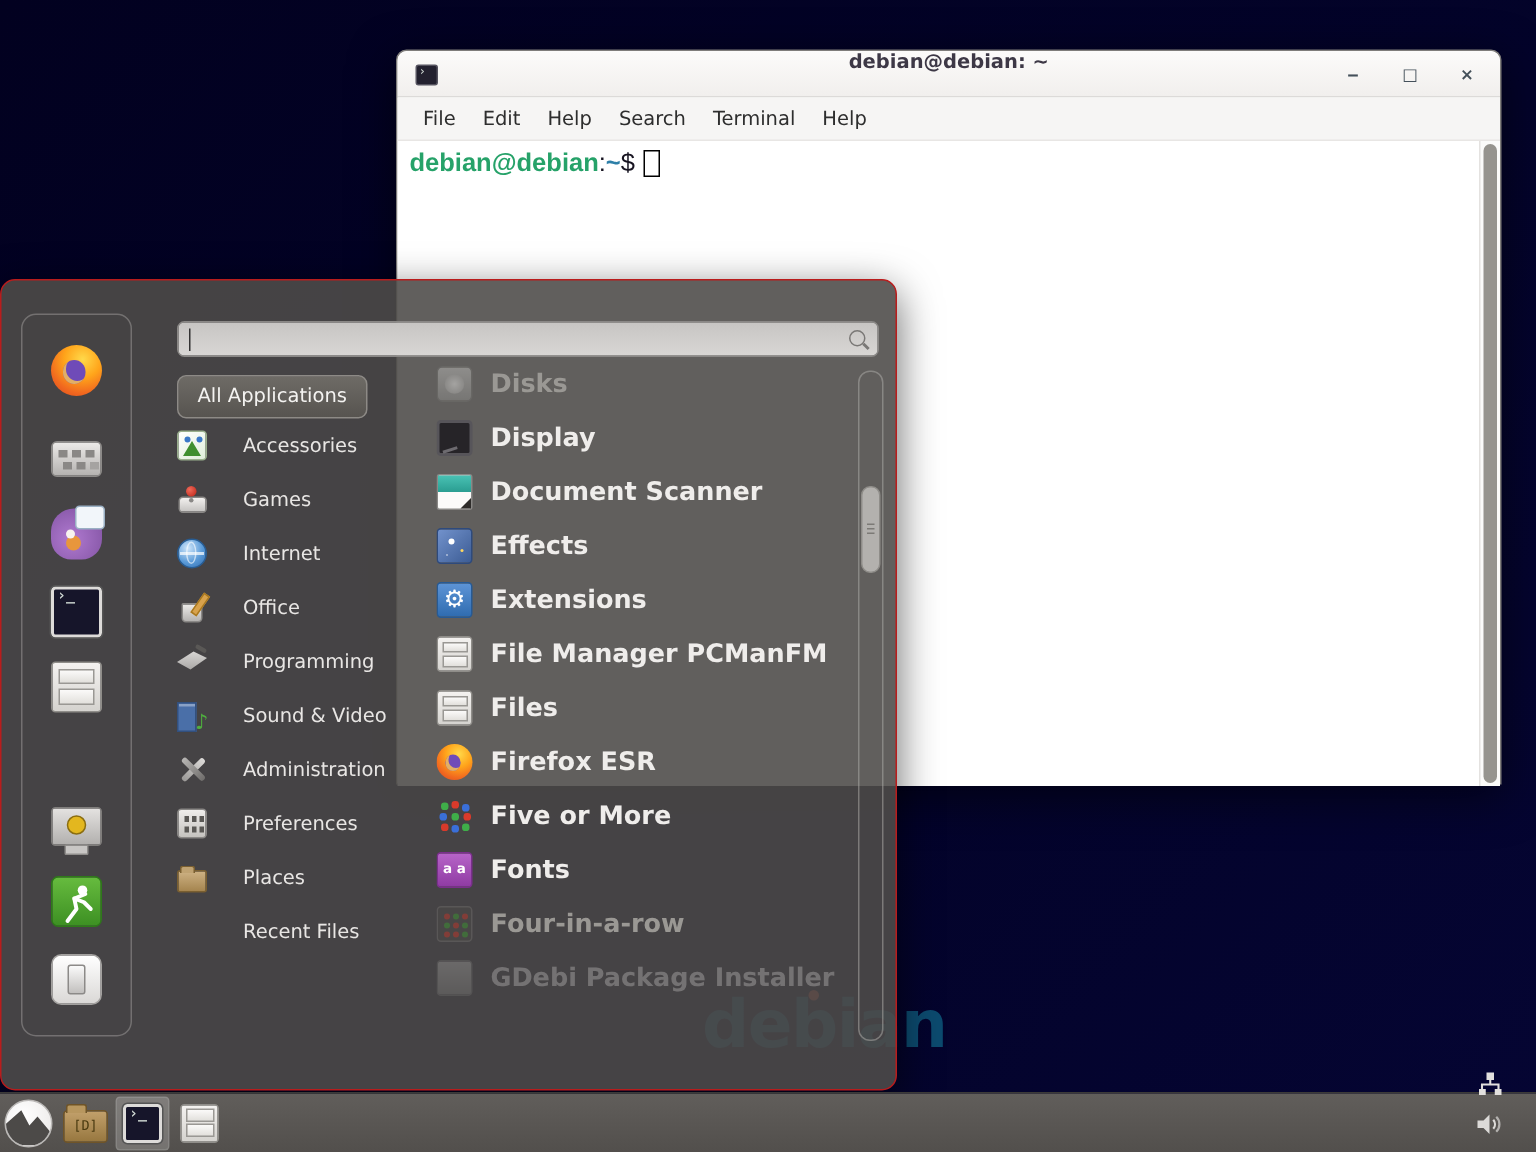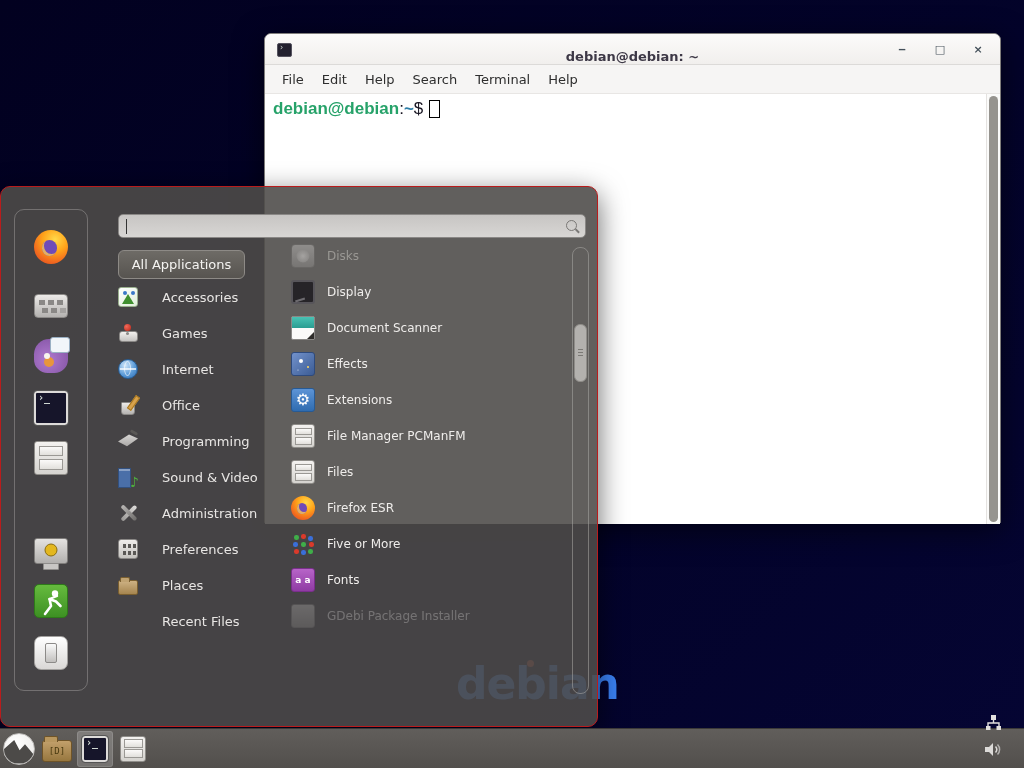--- a/index.html
+++ b/index.html
@@ -3,33 +3,33 @@
 <meta charset="utf-8">
 <style>
   html,body{margin:0;padding:0;}
   body{
     width:1024px;height:768px;position:relative;overflow:hidden;
     font-family:"DejaVu Sans","Liberation Sans",sans-serif;
     background:linear-gradient(135deg,#020120 0%,#03032a 60%,#050533 100%);
   }
   
   .watermark{
-    position:absolute;left:456px;top:658px;z-index:1;
-    font-size:44px;font-weight:bold;letter-spacing:-1px;color:#3b82f6;
+    position:absolute;left:468px;top:658px;z-index:1;
+    font-size:44px;font-weight:bold;letter-spacing:-1px;color:#0c4a6e;
   }
   .watermark .idot{position:absolute;left:71px;top:2px;width:7px;height:7px;border-radius:50%;background:#b5413a;}
 
   
   .terminal{
     position:absolute;left:264px;top:33px;width:737px;height:490px;z-index:5;
     background:#ffffff;border:1px solid #7f7d7b;border-radius:7px 7px 0 0;
     box-shadow:0 8px 30px rgba(0,0,0,.55);box-sizing:border-box;
   }
   .titlebar{
-    height:30px;display:flex;align-items:flex-end;position:relative;
+    height:30px;display:flex;align-items:flex-start;position:relative;
     background:linear-gradient(#fcfbfa,#f1efed);border-bottom:1px solid #dcdad8;
     border-radius:7px 7px 0 0;
   }
   .titlebar .win-icon{
     position:absolute;left:12px;top:9px;width:13px;height:12px;background:#23212f;
     border-radius:2px;border:1px solid #55535f;
   }
   .titlebar .win-icon::after{content:"›";color:#cfd8d3;font-size:8px;position:absolute;left:2px;top:-1px;}
   .title-text{flex:1;text-align:center;font-weight:bold;font-size:13px;color:#3d3846;}
   .win-buttons{position:absolute;right:14px;top:0;height:30px;display:flex;align-items:center;gap:22px;}
@@ -89,21 +89,21 @@
     color:#f4f3f1;font-size:13px;display:flex;align-items:center;justify-content:center;
   }
   
   .categories{position:absolute;left:117px;top:92px;width:165px;}
   .cat-row{height:36px;display:flex;align-items:center;gap:24px;}
   .cat-label{font-size:13px;color:#e8e6e4;}
   .cat-spacer{width:20px;flex:none;}
   
   .applist{position:absolute;left:290px;top:51px;width:278px;height:458px;overflow:hidden;}
   .app-row{height:36px;display:flex;align-items:center;gap:12px;}
-  .app-label{font-size:12px;color:#efedeb;}
+  .app-label{font-size:17px;color:#efedeb;font-weight:bold;}
   .app-row.muted .app-label{color:#9a9894;}
   .app-row.muted .ic{opacity:.55;}
   .app-row.ghost{opacity:.28;}
   
   .list-scroll{position:absolute;left:571px;top:60px;width:15px;height:445px;
     border:1px solid rgba(170,168,164,.55);border-radius:8px;}
   .list-scroll .thumb{position:absolute;left:1px;top:76px;width:11px;height:56px;background:#b3b1ae;
     border-radius:6px;border:1px solid #8f8d89;}
   .list-scroll .grip{position:absolute;left:3px;top:24px;width:5px;height:1px;background:#7c7a76;
     box-shadow:0 3px #7c7a76,0 6px #7c7a76;}
@@ -402,20 +402,24 @@
         <span class="app-label">Firefox ESR</span>
       </div>
     <div class="app-row">
         <span class="ic s24 ic-fivemore"></span>
         <span class="app-label">Five or More</span>
       </div>
     <div class="app-row">
         <span class="ic s24 ic-fonts"></span>
         <span class="app-label">Fonts</span>
       </div>
+    <div class="app-row muted">
+        <span class="ic s24 ic-fourrow"></span>
+        <span class="app-label">Four-in-a-row</span>
+      </div>
     <div class="app-row ghost">
         <span class="ic s24 ic-gdebi"></span>
         <span class="app-label">GDebi Package Installer</span>
       </div>
   </div>
 
   <div class="list-scroll">
     <div class="thumb">
         <span class="grip"></span>
       </div>

